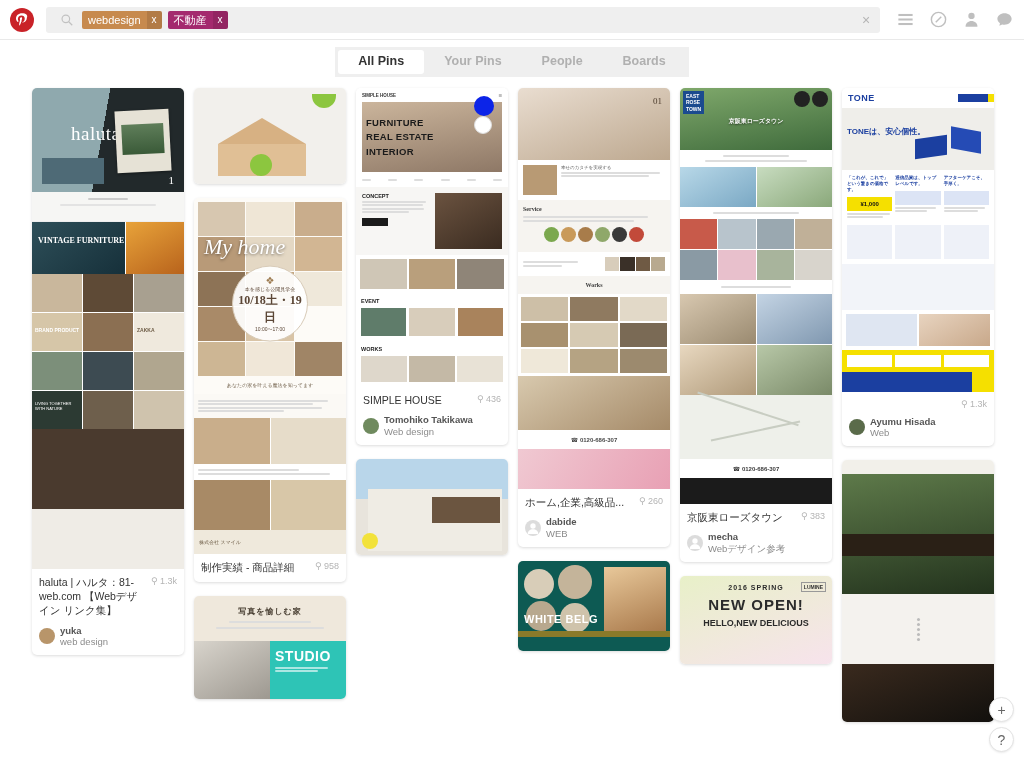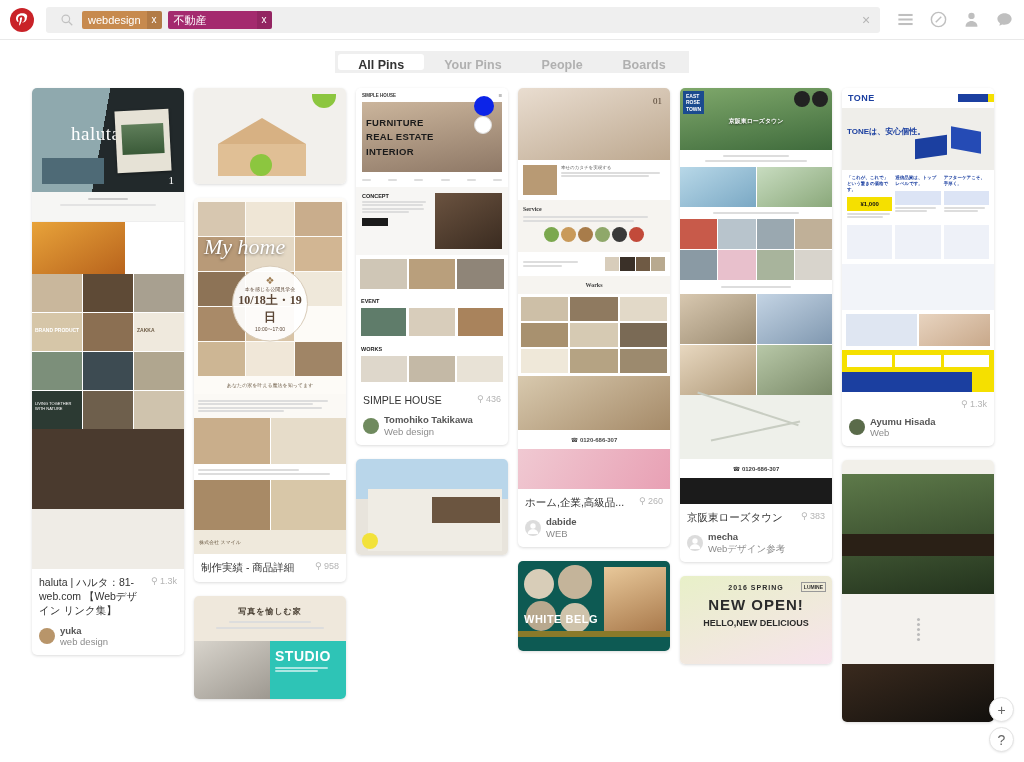--- a/index.html
+++ b/index.html
@@ -51,21 +51,21 @@
     flex: 0 0 auto;
   }
   .tag .tag-label { padding: 0 6px; line-height: 18px; white-space: nowrap; }
   .tag .tag-x {
     padding: 0 5px; line-height: 18px;
     background: rgba(0,0,0,.10);
     font-size: 10px;
     cursor: pointer;
   }
   .tag-webdesign { background: #c78a4e; }
-  .tag-fudosan   { background: #a42a6e; gap: 44px; }
+  .tag-fudosan   { background: #a42a6e; }
   .search-input-area { flex: 1 1 auto; height: 100%; }
   .clear-x {
     position: absolute; right: 6px; top: 50%; transform: translateY(-50%);
     width: 16px; height: 16px;
     color: #b5b5b5; font-size: 14px; line-height: 16px; text-align: center;
     cursor: pointer;
   }
 
   .header-icons { display: flex; align-items: center; gap: 14px; margin-left: 16px; flex: 0 0 auto; }
   .hicon { width: 19px; height: 19px; opacity: .55; cursor: pointer; }
@@ -76,21 +76,21 @@
     display: flex;
     align-items: center;
     justify-content: center;
     background: #ffffff;
   }
   .tabs {
     display: flex;
     background: #efefef;
     border-radius: 0;
     padding: 3px;
-    height: 22px;
+    height: 30px;
   }
   .tab {
     font-size: 12.5px;
     font-weight: bold;
     color: #b0b0b0;
     padding: 0 20px;
     line-height: 23px;
     border-radius: 3px;
     cursor: pointer;
     white-space: nowrap;
@@ -333,20 +333,23 @@
         <div class="wordmark">haluta</div>
         <div class="poster"></div>
         <div class="table"></div>
         <div class="num">1</div>
       </div>
       <div class="haluta-nav">
         <div class="bar" style="width:30%;margin:0 auto 4px;background:#ccc;"></div>
         <div class="bar" style="width:70%;margin:0 auto;background:#e3e3e3;"></div>
       </div>
       <div style="display:grid;grid-template-columns:1.6fr 1fr;gap:1px;">
+        <div style="background:linear-gradient(140deg,#2e4f59,#16303a);height:52px;position:relative;">
+          <div style="position:absolute;left:6px;top:14px;color:#fff;font-size:8px;font-weight:bold;font-family:'Liberation Serif',serif;">VINTAGE FURNITURE</div>
+        </div>
         <div style="background:linear-gradient(150deg,#e8a33a,#b8631c);height:52px;"></div>
       </div>
       <div class="haluta-grid">
         <div style="background:#c9b79c;"></div>
         <div style="background:#5e4a36;"></div>
         <div style="background:#a8a090;"></div>
         <div style="background:#d6c6a8;position:relative;">
           <span style="position:absolute;left:3px;top:14px;color:#fff;font-size:5px;font-weight:bold;">BRAND PRODUCT</span>
         </div>
         <div style="background:#8b6f52;"></div>

